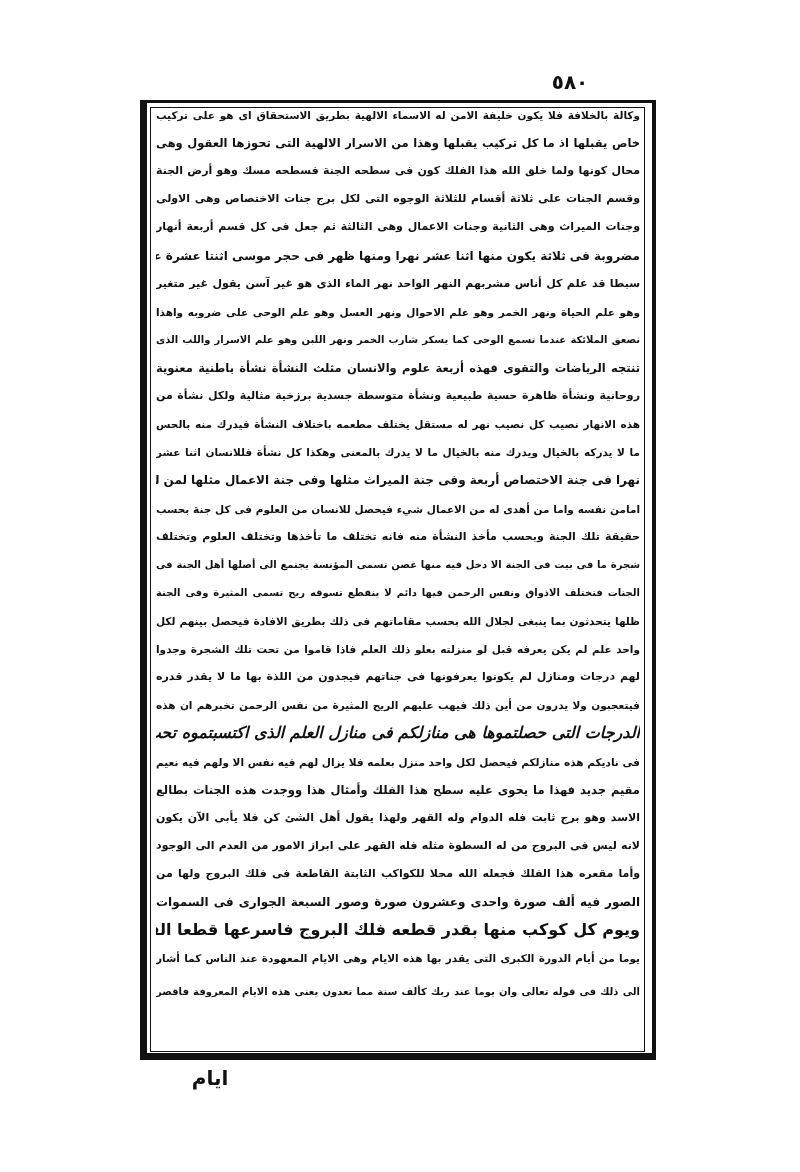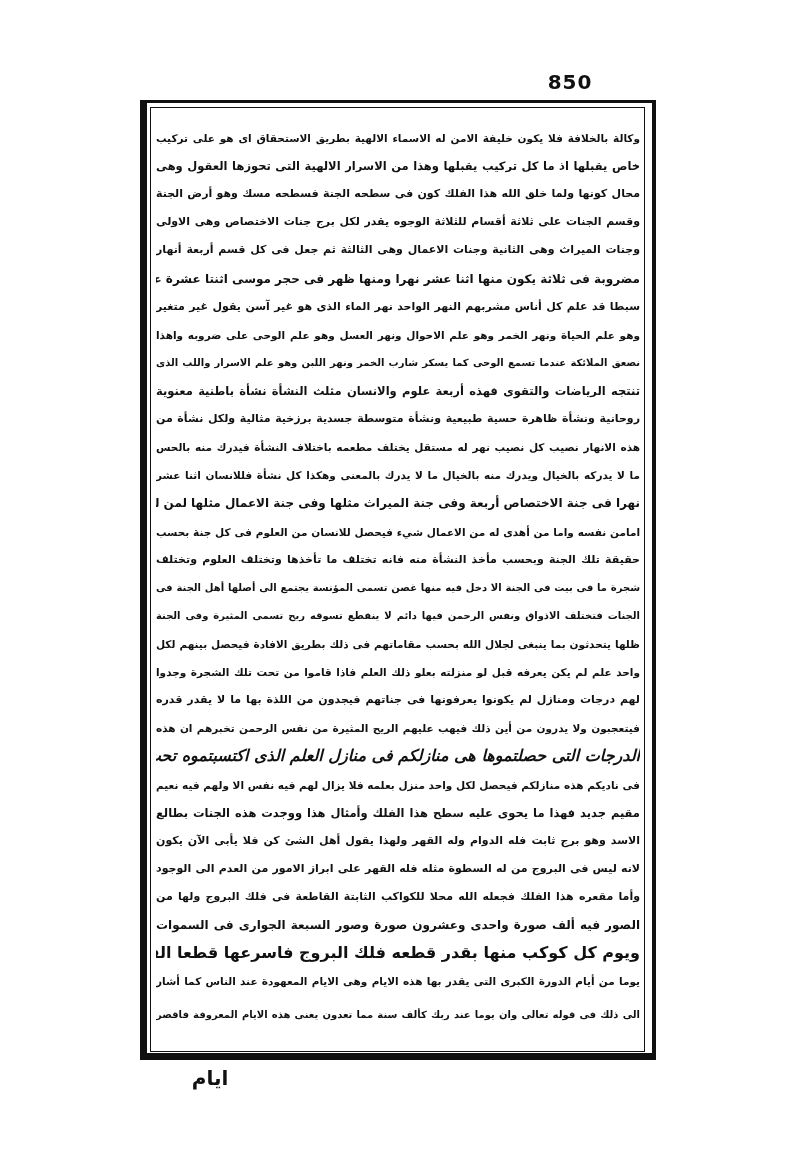--- a/index.html
+++ b/index.html
@@ -43,21 +43,21 @@
       left: 150px;
       top: 107px;
       width: 495px;
       height: 945px;
       border: 1.5px solid #111;
       box-sizing: border-box;
     }
     .text-block {
       position: absolute;
       left: 156px;
-      top: 124px;
+      top: 101px;
       width: 484px;
       height: 928px;
       direction: rtl;
       font-family: "DejaVu Sans", sans-serif;
       font-size: 16.5px;
       font-weight: bold;
       line-height: 38.2px;
       color: #111;
     }
     .text-line {
@@ -75,30 +75,30 @@
       width: 60px;
       text-align: center;
       font-size: 20px;
       font-weight: bold;
       direction: rtl;
     }
   </style>
 </head>
 <body>
 
-<div class="page-number">850</div>
+<div class="page-number">٥٨٠</div>
 
 <div class="frame-outer"></div>
 <div class="frame-inner"></div>
 
 <div class="text-block" id="text-block">
     <span class="text-line" style="height: 28.1212px; line-height: 28.1212px; font-size: 10.5px;">وكالة بالخلافة فلا يكون خليفة الامن له الاسماء الالهية بطريق الاستحقاق اى هو على تركيب</span>
     <span class="text-line" style="height: 28.1212px; line-height: 28.1212px; font-size: 11.5px;">خاص يقبلها اذ ما كل تركيب يقبلها وهذا من الاسرار الالهية التى تحوزها العقول وهى</span>
     <span class="text-line" style="height: 28.1212px; line-height: 28.1212px; font-size: 11px;">محال كونها ولما خلق الله هذا الفلك كون فى سطحه الجنة فسطحه مسك وهو أرض الجنة</span>
-    <span class="text-line" style="height: 28.1212px; line-height: 28.1212px; font-size: 11px;">وقسم الجنات على ثلاثة أقسام للثلاثة الوجوه يقدر لكل برج جنات الاختصاص وهى الاولى</span>
+    <span class="text-line" style="height: 28.1212px; line-height: 28.1212px; font-size: 11px;">وقسم الجنات على ثلاثة أقسام للثلاثة الوجوه التى لكل برج جنات الاختصاص وهى الاولى</span>
     <span class="text-line" style="height: 28.1212px; line-height: 28.1212px; font-size: 11px;">وجنات الميراث وهى الثانية وجنات الاعمال وهى الثالثة ثم جعل فى كل قسم أربعة أنهار</span>
     <span class="text-line" style="height: 28.1212px; line-height: 28.1212px; font-size: 12px;">مضروبة فى ثلاثة يكون منها اثنا عشر نهرا ومنها ظهر فى حجر موسى اثنتا عشرة عينا الاثنى عشر</span>
     <span class="text-line" style="height: 28.1212px; line-height: 28.1212px; font-size: 11px;">سبطا قد علم كل أناس مشربهم النهر الواحد نهر الماء الذى هو غير آسن يقول غير متغير</span>
     <span class="text-line" style="height: 28.1212px; line-height: 28.1212px; font-size: 10.5px;">وهو علم الحياة ونهر الخمر وهو علم الاحوال ونهر العسل وهو علم الوحى على ضروبه واهذا</span>
     <span class="text-line" style="height: 28.1212px; line-height: 28.1212px; font-size: 10px;">نصعق الملائكة عندما تسمع الوحى كما يسكر شارب الخمر ونهر اللبن وهو علم الاسرار واللب الذى</span>
     <span class="text-line" style="height: 28.1212px; line-height: 28.1212px; font-size: 11.5px;">تنتجه الرياضات والتقوى فهذه أربعة علوم والانسان مثلث النشأة نشأة باطنية معنوية</span>
     <span class="text-line" style="height: 28.1212px; line-height: 28.1212px; font-size: 11px;">روحانية ونشأة ظاهرة حسية طبيعية ونشأة متوسطة جسدية برزخية مثالية ولكل نشأة من</span>
     <span class="text-line" style="height: 28.1212px; line-height: 28.1212px; font-size: 10.5px;">هذه الانهار نصيب كل نصيب نهر له مستقل يختلف مطعمه باختلاف النشأة فيدرك منه بالحس</span>
     <span class="text-line" style="height: 28.1212px; line-height: 28.1212px; font-size: 10.5px;">ما لا يدركه بالخيال ويدرك منه بالخيال ما لا يدرك بالمعنى وهكذا كل نشأة فللانسان اثنا عشر</span>
     <span class="text-line" style="height: 28.1212px; line-height: 28.1212px; font-size: 12px;">نهرا فى جنة الاختصاص أربعة وفى جنة الميراث مثلها وفى جنة الاعمال مثلها لمن له جنة عمل</span>

